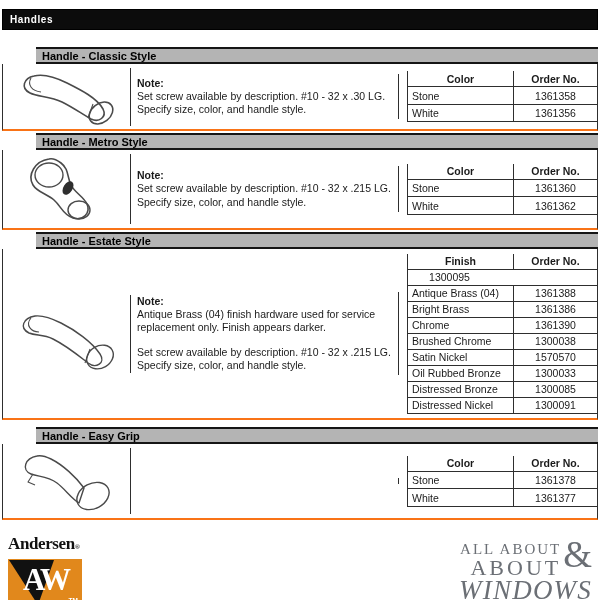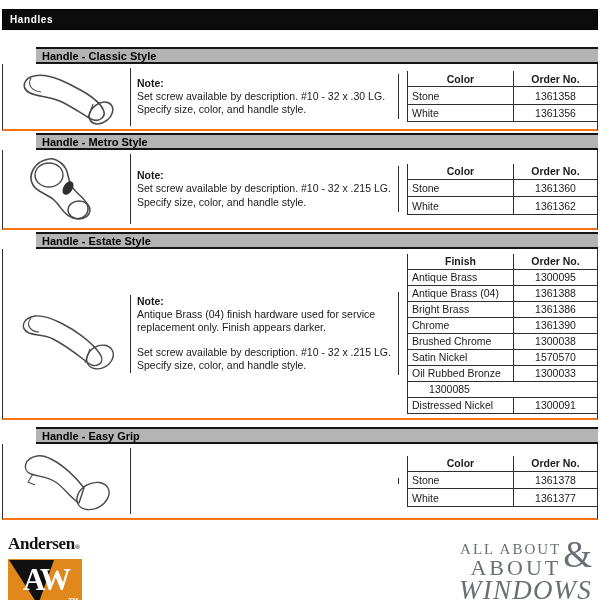--- a/index.html
+++ b/index.html
@@ -207,41 +207,41 @@
             <div class="note-para">Set screw available by description. #10 - 32 x .215 LG. Specify size, color, and handle style.</div>
           </div>
       </div>
       <div class="gap-cell"></div>
       <div class="subtable">
         <div class="thead">
           <div class="th-name">Finish</div>
           <div class="th-num">Order No.</div>
         </div>
         <div style="display:contents;"><div class="trow">
-              <div class="td-name">Antique Brass</div>
               <div class="td-num">1300095</div>
             </div><div class="trow">
               <div class="td-name">Antique Brass (04)</div>
               <div class="td-num">1361388</div>
             </div><div class="trow">
               <div class="td-name">Bright Brass</div>
               <div class="td-num">1361386</div>
             </div><div class="trow">
               <div class="td-name">Chrome</div>
               <div class="td-num">1361390</div>
             </div><div class="trow">
               <div class="td-name">Brushed Chrome</div>
               <div class="td-num">1300038</div>
             </div><div class="trow">
               <div class="td-name">Satin Nickel</div>
               <div class="td-num">1570570</div>
             </div><div class="trow">
               <div class="td-name">Oil Rubbed Bronze</div>
               <div class="td-num">1300033</div>
             </div><div class="trow">
+              <div class="td-name">Distressed Bronze</div>
               <div class="td-num">1300085</div>
             </div><div class="trow">
               <div class="td-name">Distressed Nickel</div>
               <div class="td-num">1300091</div>
             </div></div>
         <div class="tfill plain">
             <div class="fill-name"></div>
             <div class="fill-num"></div>
           </div>
       </div>

